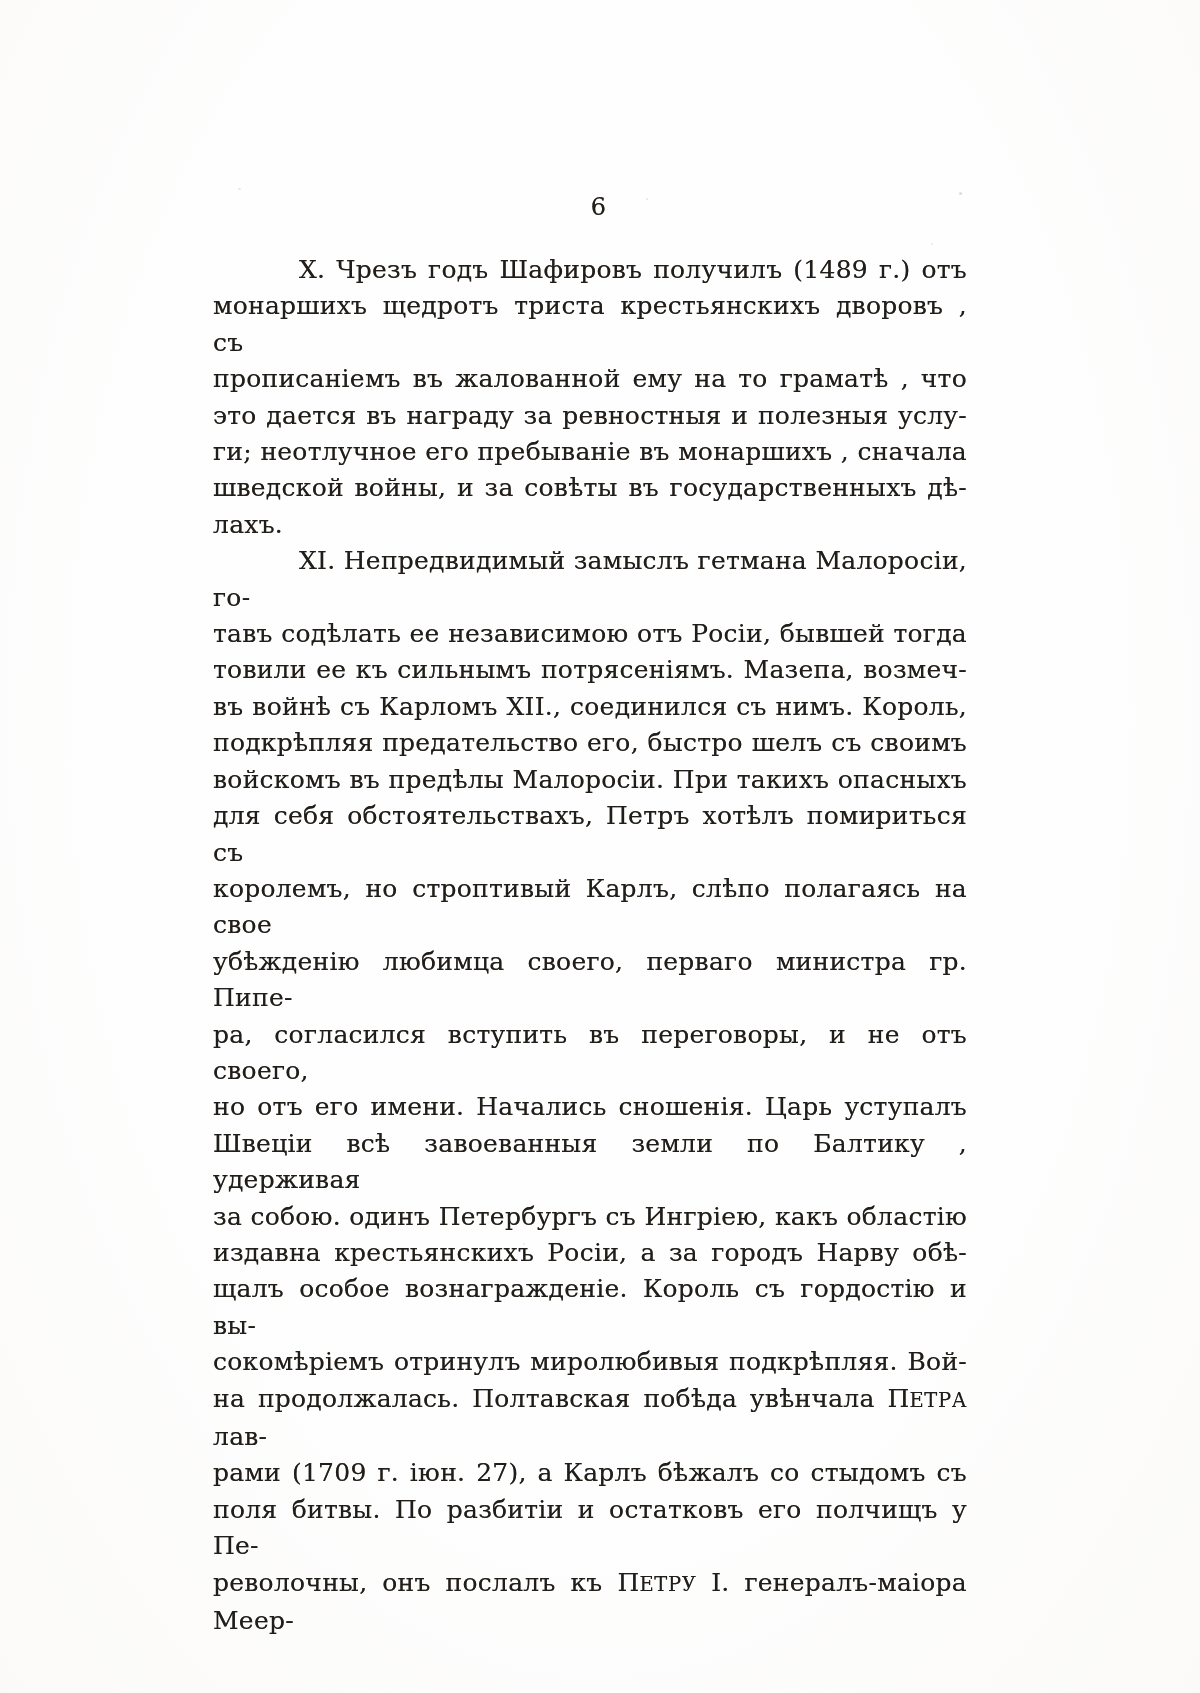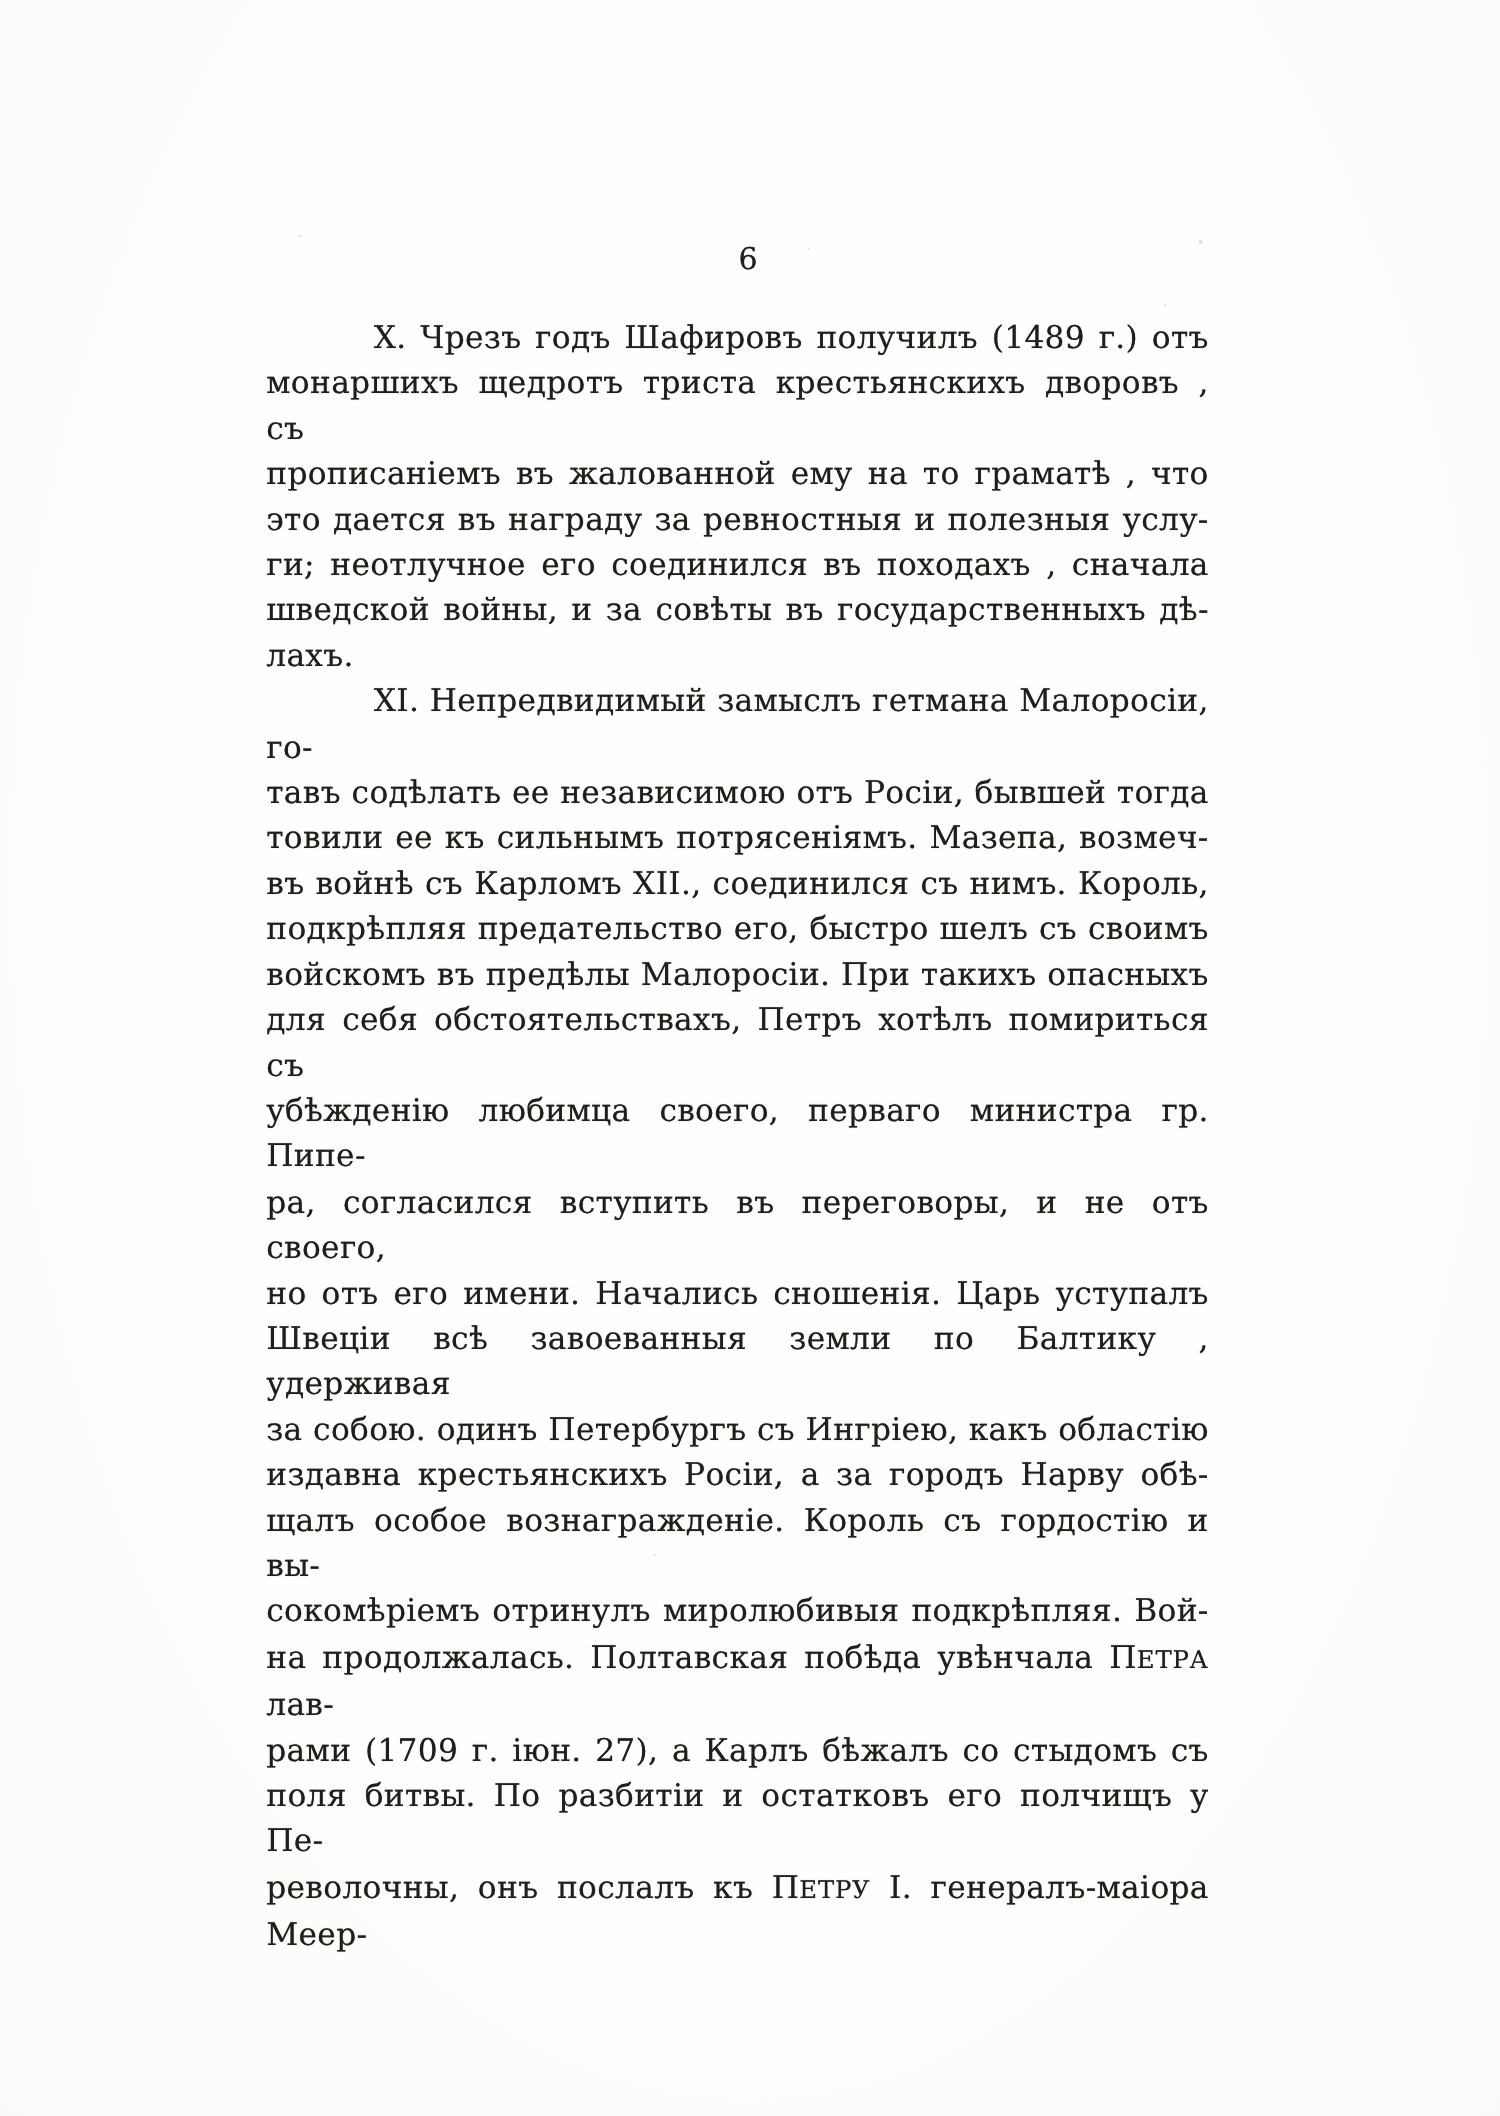--- a/index.html
+++ b/index.html
@@ -48,30 +48,31 @@
 </head>
 <body>
 
 <div class="page">
   <div class="pageno">6</div>
   <div class="textblock" id="textblock">
       <div class="line first">X. Чрезъ годъ Шафировъ получилъ (1489 г.) отъ</div>
       <div class="line">монаршихъ щедротъ триста крестьянскихъ дворовъ , съ</div>
       <div class="line">прописаніемъ въ жалованной ему на то граматѣ , что</div>
       <div class="line">это дается въ награду за ревностныя и полезныя услу-</div>
-      <div class="line">ги; неотлучное его соединился въ походахъ , сначала</div>
+      <div class="line">ги; неотлучное его пребываніе въ монаршихъ , сначала</div>
       <div class="line">шведской войны, и за совѣты въ государственныхъ дѣ-</div>
       <div class="line nojust">лахъ.</div>
       <div class="line first">XI. Непредвидимый замыслъ гетмана Малоросіи, го-</div>
       <div class="line">тавъ содѣлать ее независимою отъ Росіи, бывшей тогда</div>
       <div class="line">товили ее къ сильнымъ потрясеніямъ. Мазепа, возмеч-</div>
       <div class="line">въ войнѣ съ Карломъ XII., соединился съ нимъ. Король,</div>
       <div class="line">подкрѣпляя предательство его, быстро шелъ съ своимъ</div>
       <div class="line">войскомъ въ предѣлы Малоросіи. При такихъ опасныхъ</div>
       <div class="line">для себя обстоятельствахъ, Петръ хотѣлъ помириться съ</div>
+      <div class="line">королемъ, но строптивый Карлъ, слѣпо полагаясь на свое</div>
       <div class="line">убѣжденію любимца своего, перваго министра гр. Пипе-</div>
       <div class="line">ра, согласился вступить въ переговоры, и не отъ своего,</div>
       <div class="line">но отъ его имени. Начались сношенія. Царь уступалъ</div>
       <div class="line">Швеціи всѣ завоеванныя земли по Балтику , удерживая</div>
       <div class="line">за собою. одинъ Петербургъ съ Ингріею, какъ областію</div>
       <div class="line">издавна крестьянскихъ Росіи, а за городъ Нарву обѣ-</div>
       <div class="line">щалъ особое вознагражденіе. Король съ гордостію и вы-</div>
       <div class="line">сокомѣріемъ отринулъ миролюбивыя подкрѣпляя. Вой-</div>
       <div class="line">на продолжалась. Полтавская побѣда увѣнчала П<span class="sc">ЕТРА</span> лав-</div>
       <div class="line">рами (1709 г. іюн. 27), а Карлъ бѣжалъ со стыдомъ съ</div>

